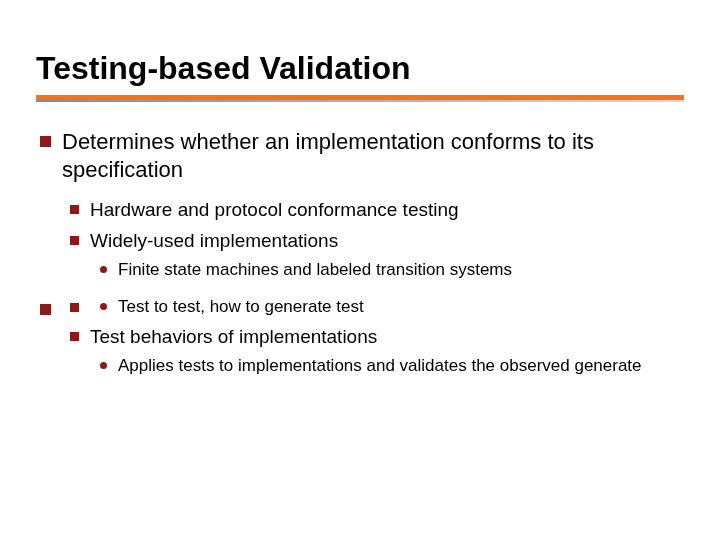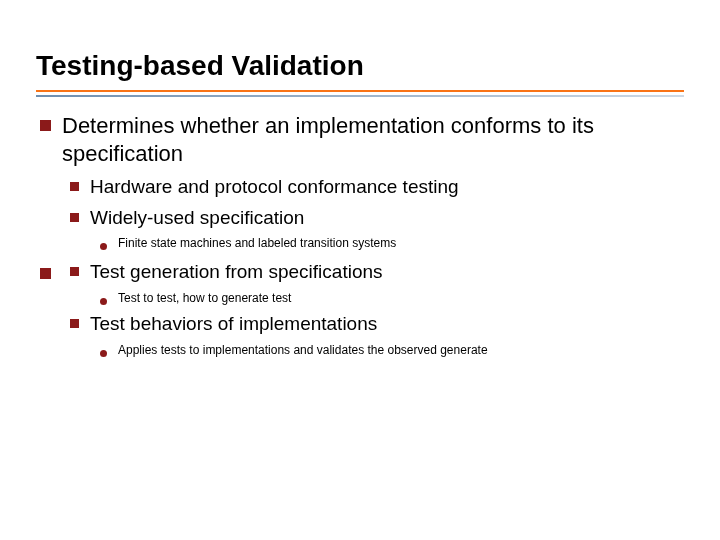--- a/index.html
+++ b/index.html
@@ -5,27 +5,27 @@
   * { margin: 0; padding: 0; box-sizing: border-box; }
   body {
     width: 720px;
     height: 540px;
     background: #fff;
     font-family: Arial, Helvetica, sans-serif;
     padding: 50px 36px 30px 36px;
     color: #000;
   }
   .title {
-    font-size: 28px;
+    font-size: 32px;
     font-weight: bold;
     color: #000;
     padding-bottom: 8px;
-    border-bottom: 2px solid #f97316;
+    border-bottom: 5px solid #f97316;
     position: relative;
-    margin-bottom: 20px;
+    margin-bottom: 28px;
   }
   .title::after {
     content: "";
     position: absolute;
     left: 0; right: 0;
     bottom: -7px;
     height: 2px;
     background: linear-gradient(to right, #6f8fb0, #cdd9e5);
   }
   ul { list-style: none; }
@@ -36,41 +36,41 @@
     line-height: 1.25;
     margin-bottom: 8px;
   }
   .lvl1 > li::before {
     content: "";
     position: absolute;
     left: 4px; top: 8px;
     width: 11px; height: 11px;
     background: #8b1a1a;
   }
-  .lvl2 { margin-top: 8px; }
+  .lvl2 { margin-top: 15px; }
   .lvl2 > li {
     position: relative;
     padding-left: 24px;
     font-size: 19px;
     line-height: 1.3;
     margin-bottom: 6px;
     margin-left: 4px;
   }
   .lvl2 > li::before {
     content: "";
     position: absolute;
     left: 4px; top: 7px;
     width: 9px; height: 9px;
     background: #8b1a1a;
   }
   .lvl3 { margin-top: 6px; }
   .lvl3 > li {
     position: relative;
     padding-left: 22px;
-    font-size: 12px;
+    font-size: 17px;
     line-height: 1.3;
     margin-bottom: 6px;
     margin-left: 6px;
   }
   .lvl3 > li::before {
     content: "";
     position: absolute;
     left: 4px; top: 7px;
     width: 7px; height: 7px;
     background: #8b1a1a;
@@ -83,33 +83,32 @@
 <h1 class="title">Testing-based Validation</h1>
 
 <ul class="lvl1">
   <li>
     <span>Determines whether an implementation conforms to its specification</span>
     <ul class="lvl2">
       <li>
         <span>Hardware and protocol conformance testing</span>
       </li>
       <li>
-        <span>Widely-used specification</span>
+        <span>Widely-used implementations</span>
         <ul class="lvl3">
           <li>
             <span>Finite state machines and labeled transition systems</span>
           </li>
         </ul>
       </li>
     </ul>
   </li>
   <li>
     <ul class="lvl2">
       <li>
-        <span>Test generation from specifications</span>
         <ul class="lvl3">
           <li>
             <span>Test to test, how to generate test</span>
           </li>
         </ul>
       </li>
       <li>
         <span>Test behaviors of implementations</span>
         <ul class="lvl3">
           <li>

